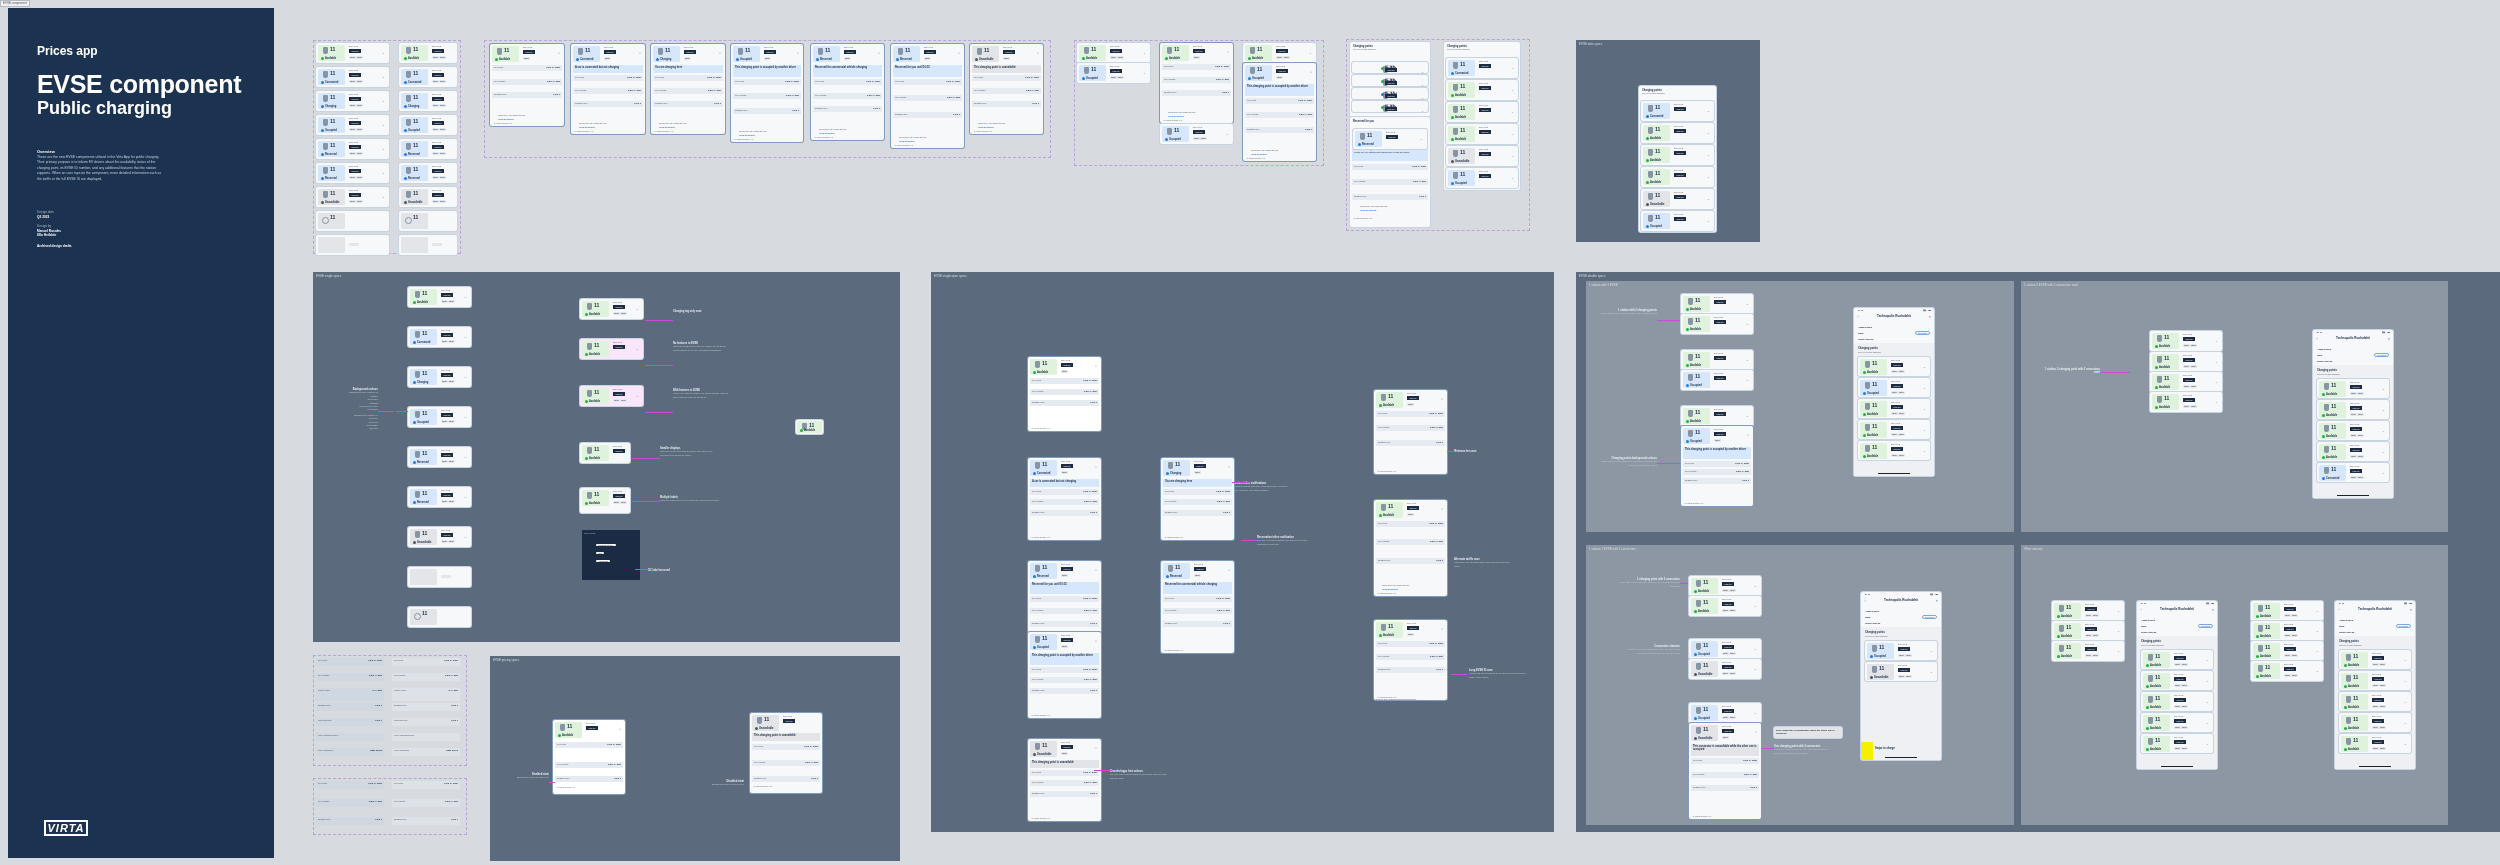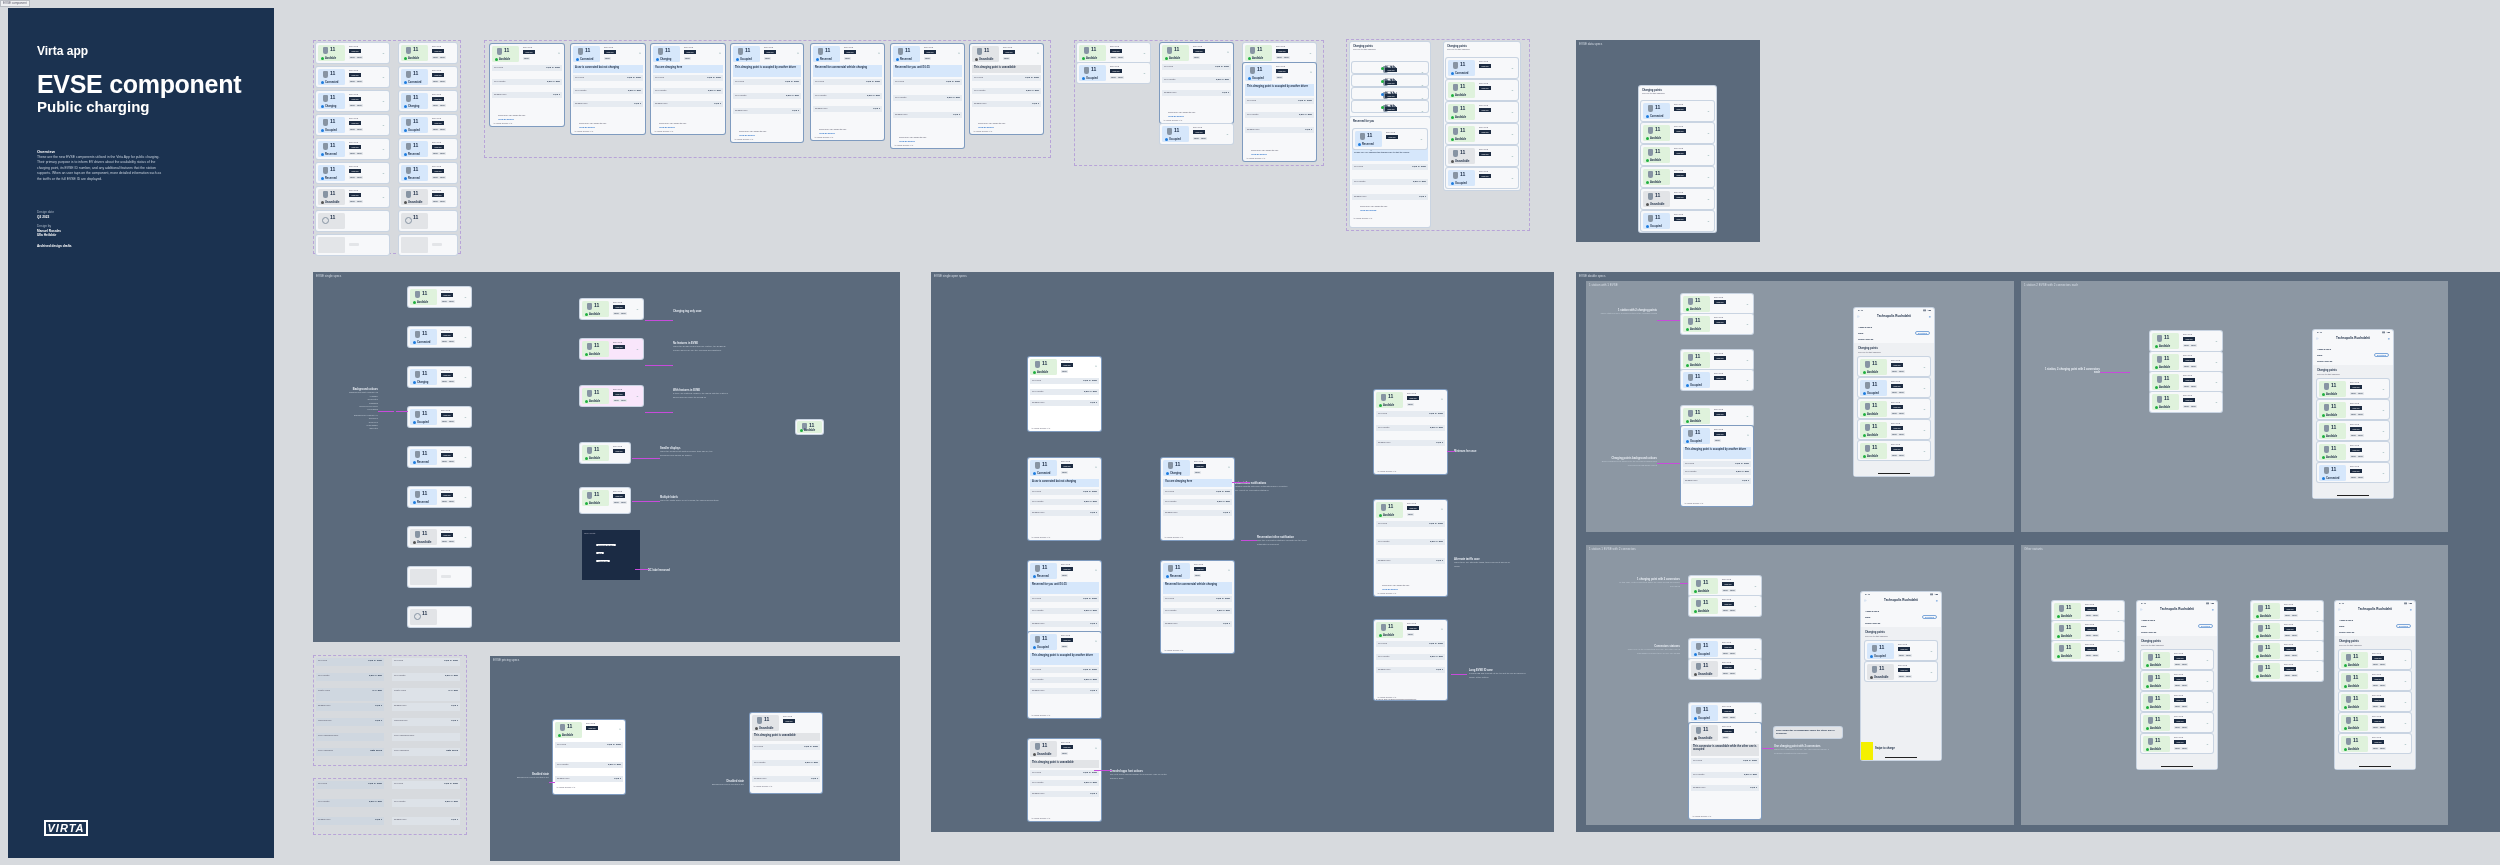--- a/index.html
+++ b/index.html
@@ -1,21 +1,21 @@
 <!DOCTYPE html>
 <html><head>
 <meta charset="utf-8">
 <style>
 *{box-sizing:border-box;margin:0;padding:0}
 body{width:2500px;height:865px;background:#d7dade;font-family:"Liberation Sans",sans-serif;position:relative;overflow:hidden;color:#1a2b44}
 .tabchip{position:absolute;left:0;top:0;height:7px;width:30px;background:#eef0f2;border:1px solid #b8bcc2;font-size:3px;line-height:5px;padding-left:2px;color:#556}
 .cover{position:absolute;left:8px;top:8px;width:266px;height:850px;background:#1b3250;color:#fff}
 .cover .app{position:absolute;left:29px;top:36px;font-size:12px;font-weight:bold}
 .cover .t1{position:absolute;left:29px;top:62px;font-size:25px;font-weight:bold;letter-spacing:-0.3px}
-.cover .t2{position:absolute;left:29px;top:90px;font-size:15px;font-weight:bold}
+.cover .t2{position:absolute;left:29px;top:90px;font-size:18px;font-weight:bold}
 .cover .ov{position:absolute;left:29px;top:141px;width:126px;font-size:3.4px;line-height:5.6px;color:#c5cfdb}
 .cover .ov b{display:block;color:#fff;font-size:4px}
 .cover .meta{position:absolute;left:29px;font-size:3.2px;line-height:4.6px;color:#a9b6c6}
 .cover .meta b{display:block;color:#fff}
 .logo{position:absolute;left:36px;top:812px;width:44px;height:16px;border:2px solid #fff;display:flex;align-items:center;justify-content:center;font-weight:bold;font-style:italic;font-size:11px;letter-spacing:1px}
 .frame{position:absolute;background:#5b6a7c}
 .frame-label{position:absolute;left:3px;top:2px;font-size:3px;color:#d6dde6}
 .subframe{position:absolute;background:#8c97a3}
 .dashed{position:absolute;border:1px dashed #b8a4d8}
 .card{position:absolute;background:#f7f8fa;border-radius:2px;box-shadow:0 0 0 1px #c9d4e2}
@@ -42,21 +42,21 @@
 .ptime{position:absolute;left:4px;top:1px;font-size:2.4px;font-weight:bold}
 .yellow{position:absolute;background:#f4f000}
 .skel{position:absolute;background:#e3e5e8;border-radius:1px}
 </style>
 </head>
 <body>
 
 <div class="tabchip">EVSE component</div>
 
 <div class="cover">
-  <div class="app">Virta app</div>
+  <div class="app">Prices app</div>
   <div class="t1">EVSE component</div>
   <div class="t2">Public charging</div>
   <div class="ov">
     <b>Overview</b>
     <span>These are the new EVSE components utilised in the Virta App for public charging. Their primary purpose is to inform EV drivers about the availability status of the charging point, its EVSE ID number, and any additional features that the station supports. When an user taps on the component, more detailed information such as the tariffs or the full EVSE ID are displayed.</span>
   </div>
   <div class="meta" style="top:202px">
     <span>Design date</span>
     <b>Q3 2023</b>
   </div>

